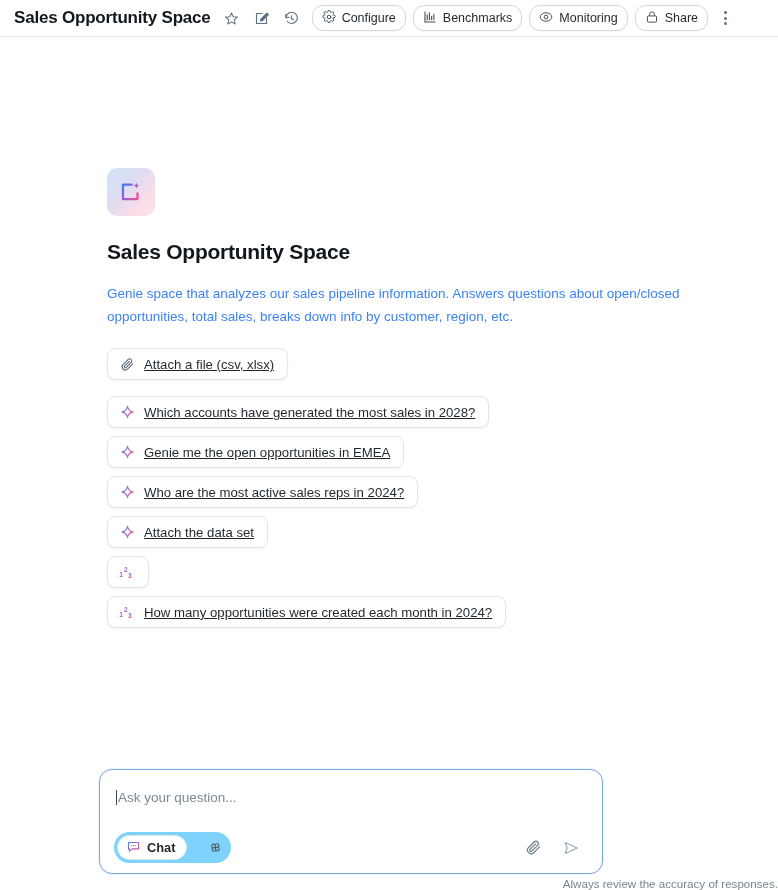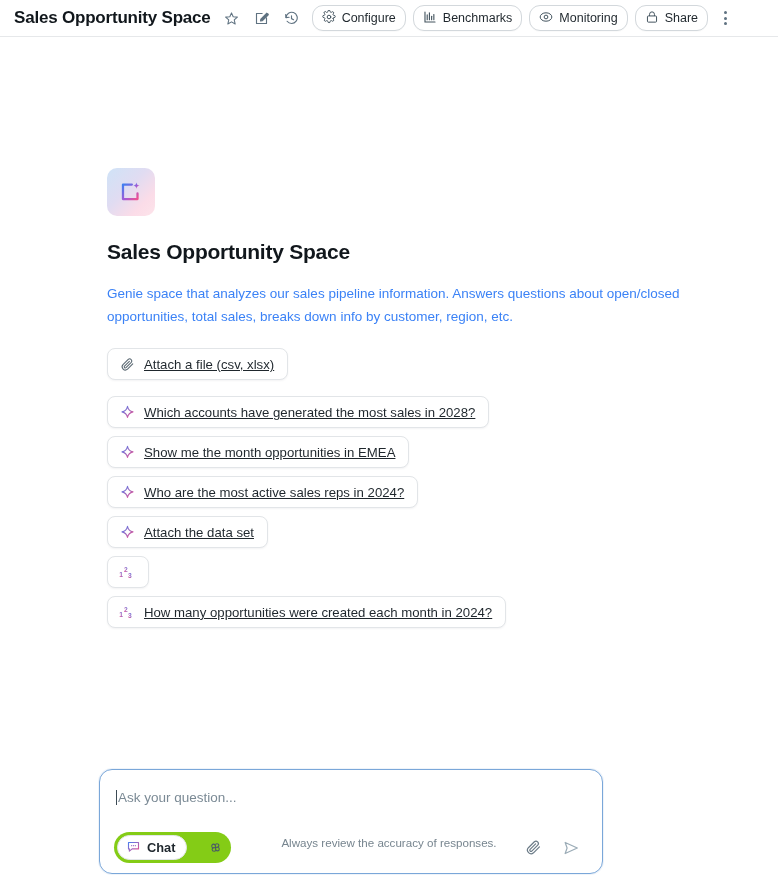--- a/index.html
+++ b/index.html
@@ -137,21 +137,21 @@
   }
   .composer-input-row { display: flex; align-items: center; height: 22px; padding-left: 2px; }
   .caret { width: 1px; height: 15px; background: #3c4a54; margin-right: 1px; }
   .composer-placeholder { font-size: 13.5px; color: #7b8a95; }
 
   .composer-bottom { display: flex; align-items: center; justify-content: space-between; }
   .mode-group {
     display: inline-flex;
     align-items: flex-end;
     gap: 15px;
-    background: #84cc16;
+    background: #7dd3fc;
     border-radius: 999px;
     padding: 3px;
   }
   .mode-pill {
     display: inline-flex; align-items: center; gap: 6px;
     height: 25px; padding: 0 11px 0 8px;
     background: #ffffff;
     border: 1px solid #e3e6e9;
     border-radius: 999px;
     font-size: 12.8px; font-weight: 600; color: #1f272d;
@@ -162,23 +162,23 @@
     display: flex; align-items: center; justify-content: center;
     border-radius: 999px; cursor: pointer; color: #42525d;
   }
 
   .composer-actions { display: flex; align-items: center; gap: 16px; padding-right: 6px; }
   .act-btn { width: 22px; height: 22px; display: flex; align-items: center; justify-content: center; cursor: pointer; color: #6b7b87; }
   .act-btn.send { color: #9aabb6; }
 
   .disclaimer {
     position: absolute;
-    top: 836px;
+    top: 877px;
     left: 0; width: 778px;
-    text-align: center;
+    text-align: right;
     font-size: 11.6px;
     color: #77858f;
   }
 </style>
 </head>
 <body>
 
 <div class="topbar">
   <div class="app-title">Sales Opportunity Space</div>
   <div class="spacer-sm"></div>
@@ -301,21 +301,21 @@
         </span>
         <span>Which accounts have generated the most sales in 2028?</span>
       </div>
 
       <div class="chip">
         <span class="glyph">
           <svg width="15" height="15" viewBox="0 0 24 24" fill="none">
             <path d="M12 2.2c1.1 5.3 3.5 7.7 8.8 8.8-5.3 1.1-7.7 3.5-8.8 8.8-1.1-5.3-3.5-7.7-8.8-8.8 5.3-1.1 7.7-3.5 8.8-8.8z" stroke="url(#spk1)" stroke-width="1.7" stroke-linejoin="round"></path>
           </svg>
         </span>
-        <span>Show me the month opportunities in EMEA</span>
+        <span>Genie me the open opportunities in EMEA</span>
       </div>
 
       <div class="chip">
         <span class="glyph">
           <svg width="15" height="15" viewBox="0 0 24 24" fill="none">
             <path d="M12 2.2c1.1 5.3 3.5 7.7 8.8 8.8-5.3 1.1-7.7 3.5-8.8 8.8-1.1-5.3-3.5-7.7-8.8-8.8 5.3-1.1 7.7-3.5 8.8-8.8z" stroke="url(#spk1)" stroke-width="1.7" stroke-linejoin="round"></path>
           </svg>
         </span>
         <span>Who are the most active sales reps in 2024?</span>
       </div>

